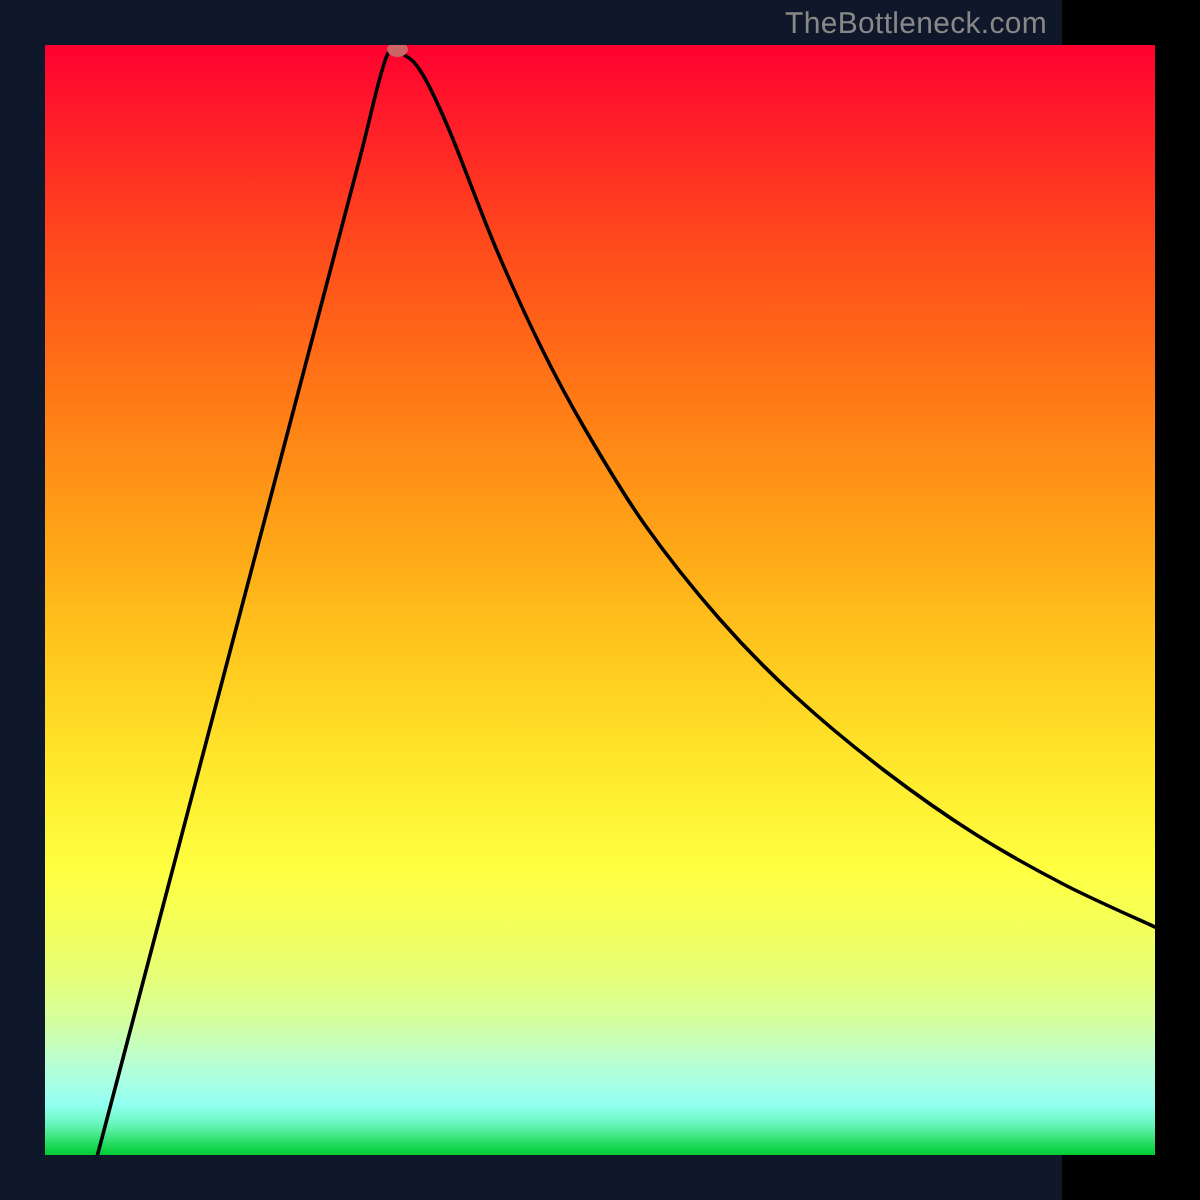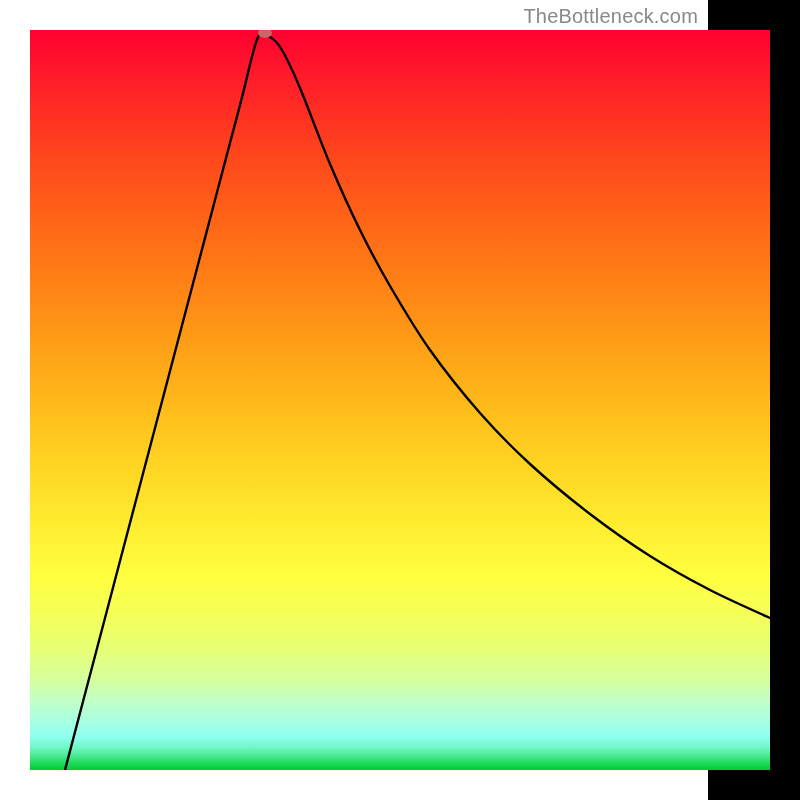--- a/index.html
+++ b/index.html
@@ -10,21 +10,21 @@
     background: #000;
     overflow: hidden;
     font-family: Arial, Helvetica, sans-serif;
   }
   .frame {
     position: absolute;
     left: 0;
     top: 0;
     width: 708px;
     height: 800px;
-    background: #ffffff;
+    background: #0f172a;
   }
   .plot-area {
     position: absolute;
     left: 30px;
     top: 30px;
     width: 740px;
     height: 740px;
     overflow: hidden;
   }
   .gradient {

